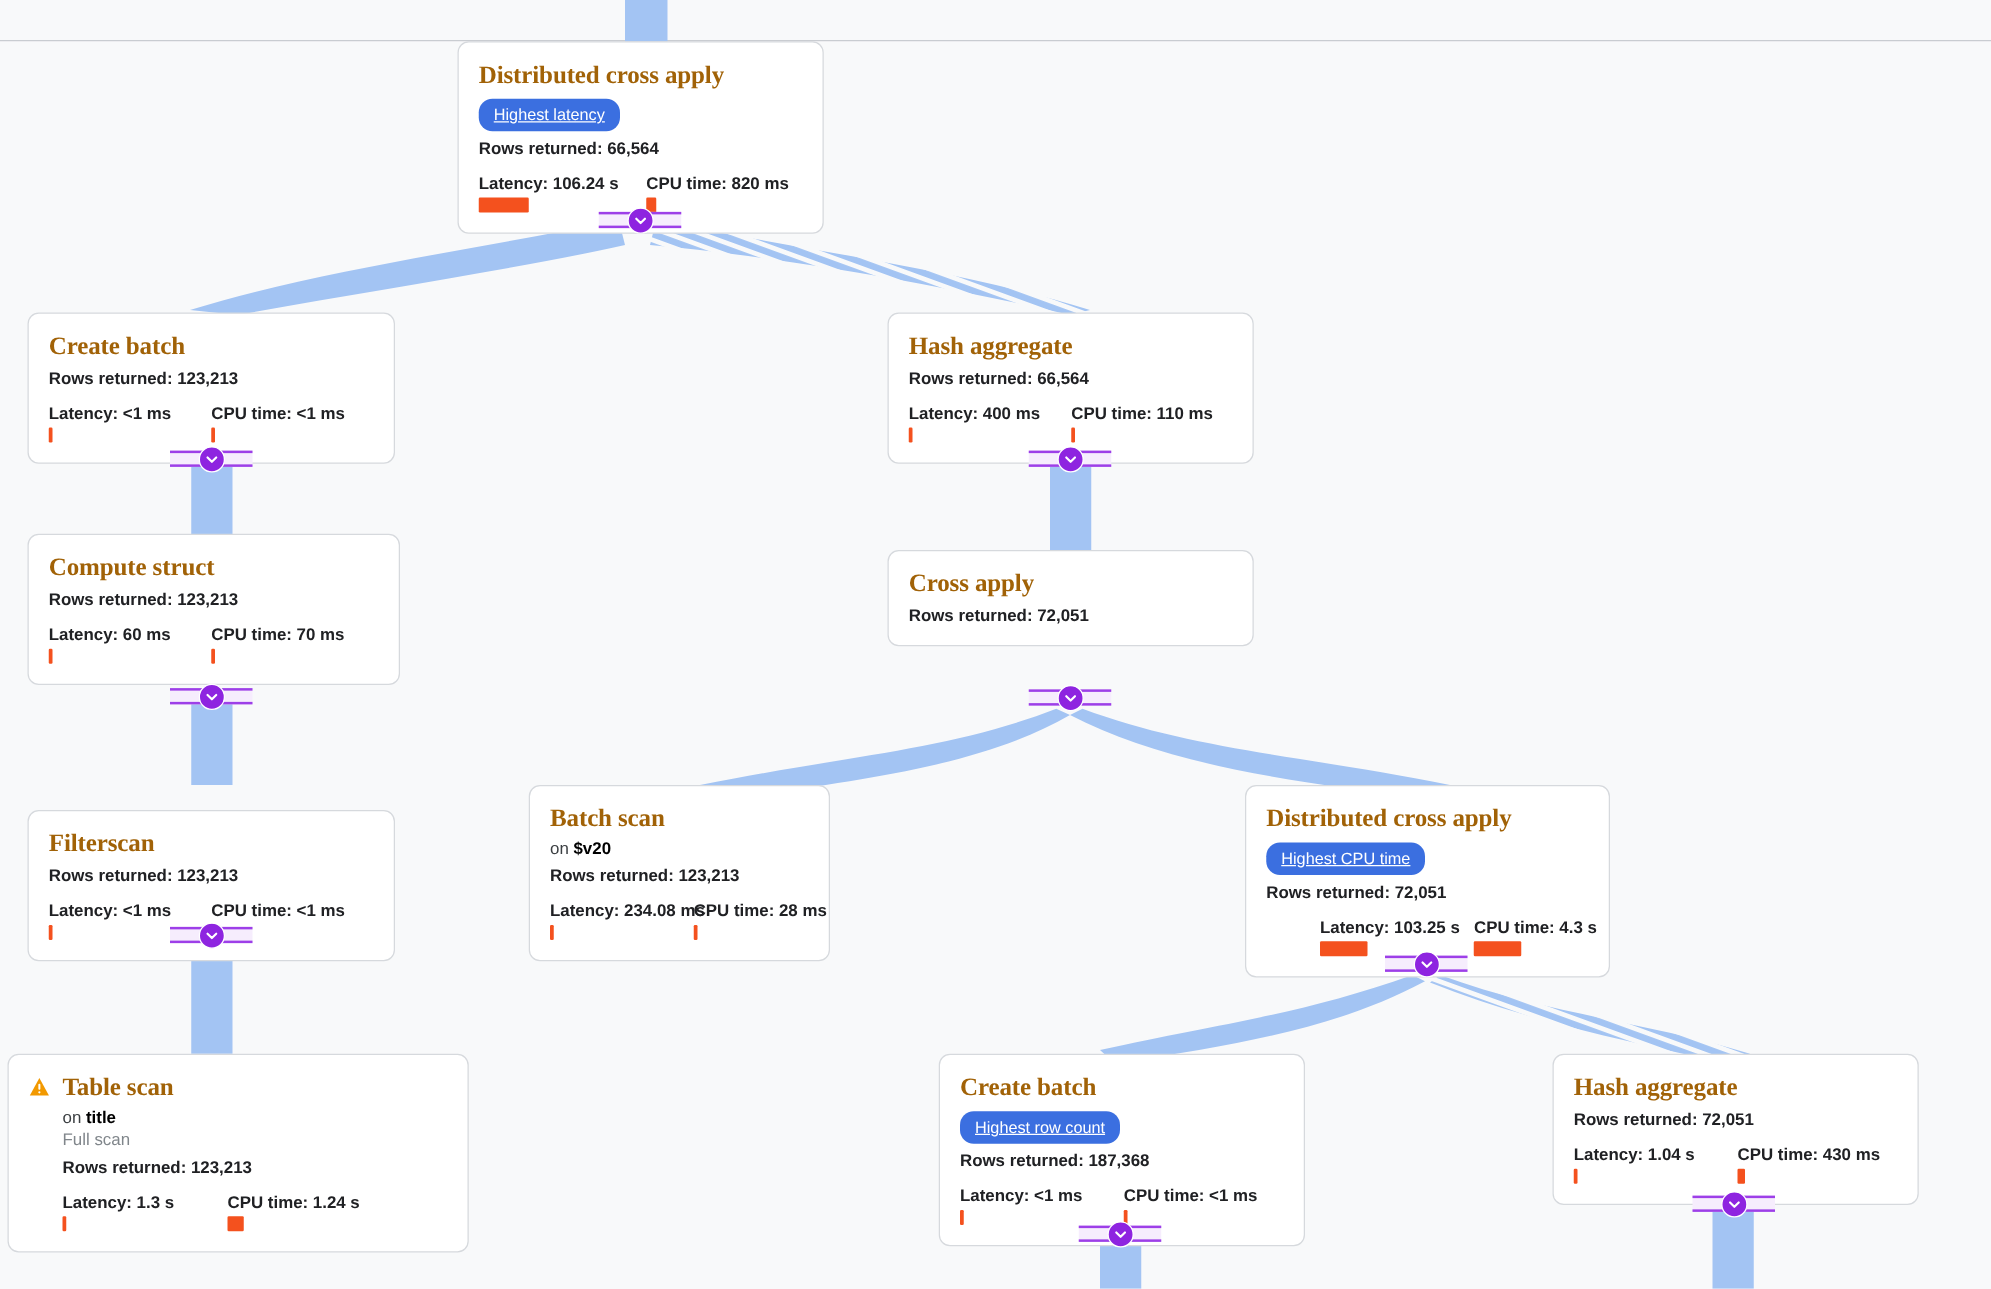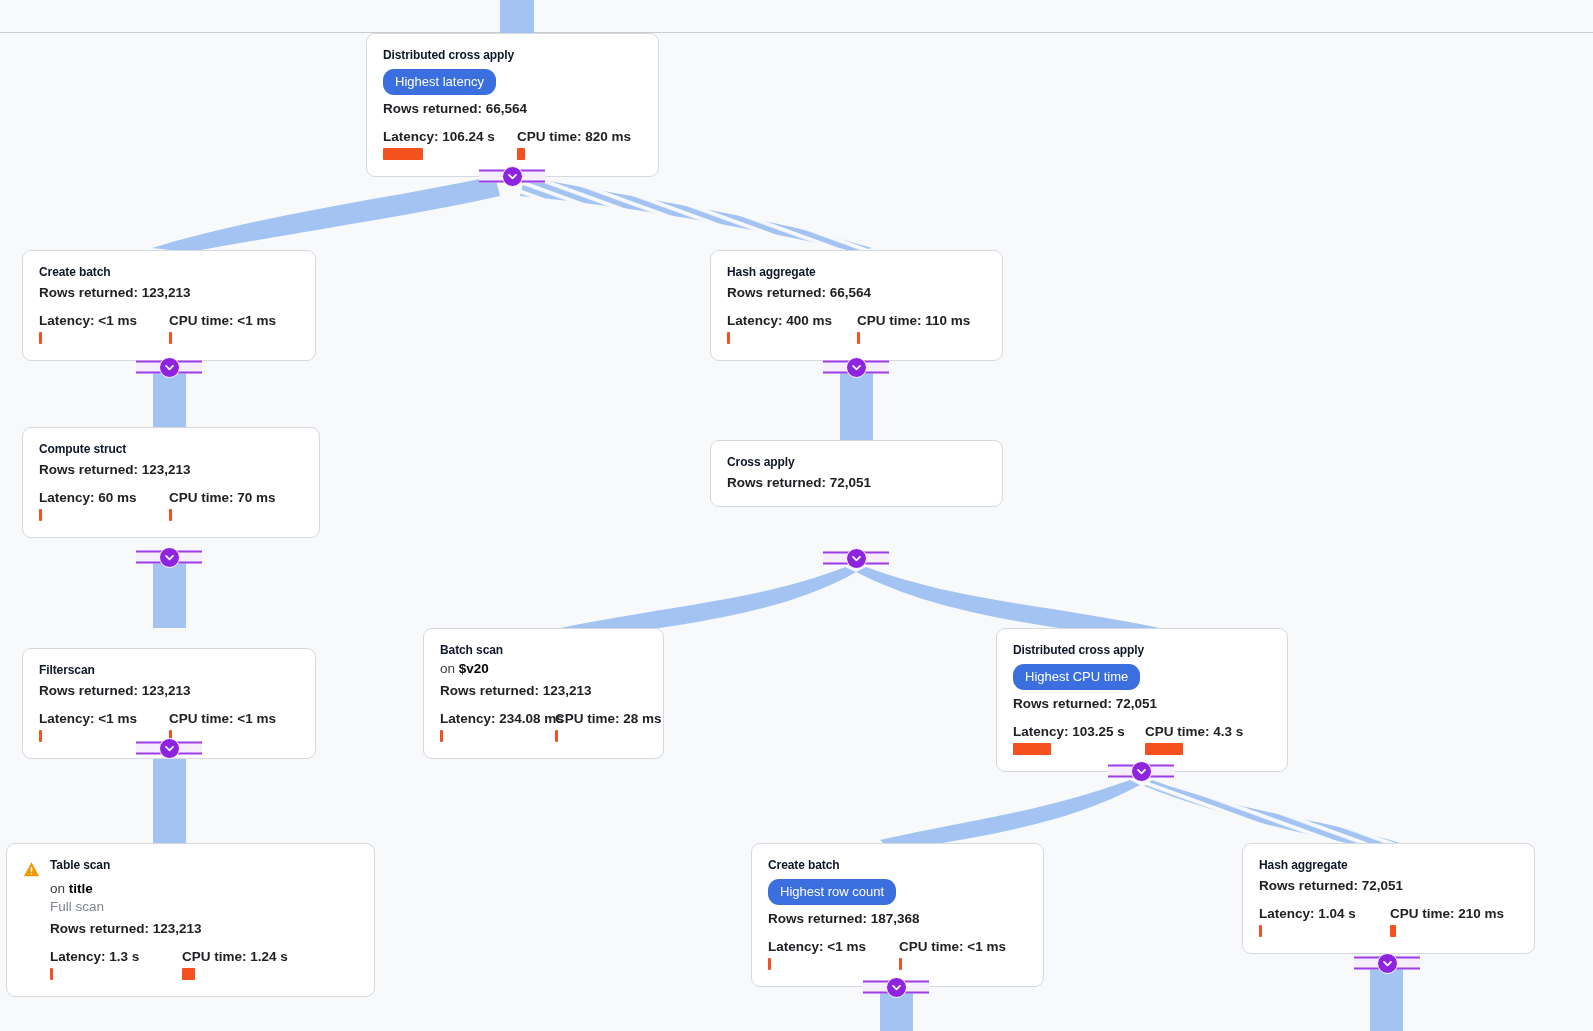--- a/index.html
+++ b/index.html
@@ -52,25 +52,26 @@
     gap: 10px;
   }
   .warn-icon {
     flex: 0 0 auto;
     width: 17px;
     height: 17px;
     margin-top: 3px;
     display: block;
   }
   .node-title {
-    font-size: 12px;
+    font-size: 20px;
     font-weight: bold;
-    color: #0f172a;
+    color: #a16207;
     line-height: 1.25;
     letter-spacing: -0.1px;
+    font-family: Liberation Serif, serif;
   }
   .node-sub {
     font-size: 13.5px;
     color: #3c4043;
     margin-top: 2px;
     line-height: 1.35;
   }
   .node-sub b { font-weight: bold; color: #000000; }
   .node-sub-muted {
     font-size: 13.5px;
@@ -81,20 +82,21 @@
     display: inline-block;
     background: #3b6fe0;
     color: #ffffff;
     font-size: 13px;
     line-height: 1;
     padding: 6px 12px 7px 12px;
     border-radius: 11px;
     margin-top: 6px;
     margin-bottom: 1px;
     white-space: nowrap;
+    text-decoration: underline;
   }
   .rows {
     font-size: 13.5px;
     font-weight: bold;
     color: #202124;
     margin-top: 5px;
     white-space: nowrap;
   }
   .metrics {
     display: flex;
@@ -377,21 +379,21 @@
   </div>
 
   <div class="node" style="left:996px; top:628px; width:292px;">
     <div class="node-body">
       <div class="node-head">
         <div class="node-title">Distributed cross apply</div>
       </div>
       <div class="badge">Highest CPU time</div>
       <div class="rows">Rows returned: 72,051</div>
       <div class="metrics">
-        <div class="metric" style="width:132px;">
+        <div class="metric" style="width:132px;margin-left:43px;">
           <div class="metric-label">Latency: 103.25 s</div>
           <div class="metric-bar" style="width:38px;"></div>
         </div>
         <div class="metric">
           <div class="metric-label">CPU time: 4.3 s</div>
           <div class="metric-bar" style="width:38px;"></div>
         </div>
       </div>
     </div>
   </div>
@@ -465,21 +467,21 @@
       <div class="node-head">
         <div class="node-title">Hash aggregate</div>
       </div>
       <div class="rows">Rows returned: 72,051</div>
       <div class="metrics">
         <div class="metric" style="width:131px;">
           <div class="metric-label">Latency: 1.04 s</div>
           <div class="metric-bar" style="width:3px;"></div>
         </div>
         <div class="metric">
-          <div class="metric-label">CPU time: 210 ms</div>
+          <div class="metric-label">CPU time: 430 ms</div>
           <div class="metric-bar" style="width:6px;"></div>
         </div>
       </div>
     </div>
   </div>
   <div class="toggle" style="left:1387px; top:963px;">
     <div class="rail"></div>
     <div class="knob">
       <svg width="11" height="11" viewBox="0 0 12 12">
           <path d="M2.2 4.3 L6 8.1 L9.8 4.3" fill="none" stroke="#ffffff" stroke-width="1.9" stroke-linecap="round" stroke-linejoin="round"></path>

